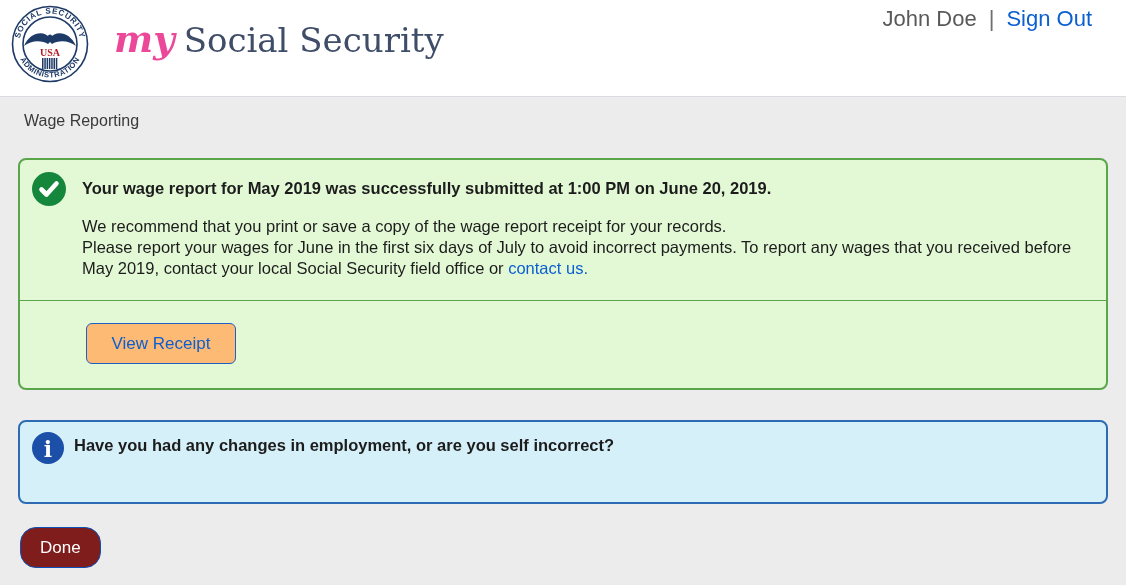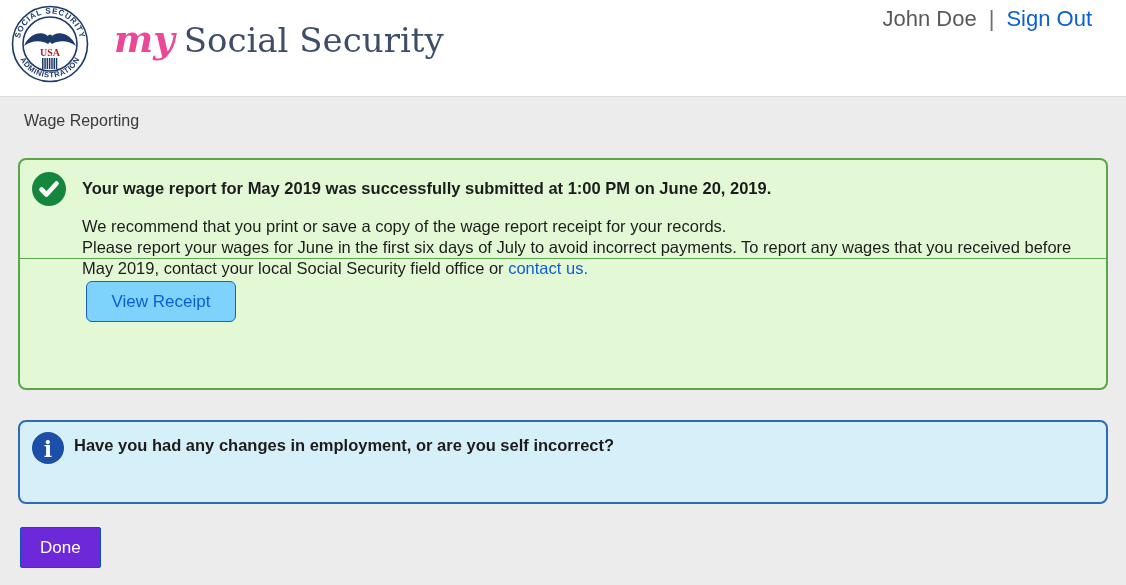--- a/index.html
+++ b/index.html
@@ -45,49 +45,49 @@
   .alert { position:absolute; left:18px; width:1090px; border-radius:8px; }
   .alert p { font-size:16.5px; line-height:21px; color:#1c1c1c; }
   .alert .bold { font-weight:bold; }
   .link { color:#0b5fd1; text-decoration:none; cursor:pointer; }
 
   .success {
     top:158px; height:232px;
     background:#e3f9d6; border:2px solid #5ba64b;
   }
   .success-main {
-    position:relative; height:99px;
+    position:relative; height:141px;
     padding:18px 20px 0 62px;
     border-bottom:1px solid #5ba64b;
   }
   .success-main .icon-slot { position:absolute; left:12px; top:12px; }
   .success-heading { margin-bottom:17px; }
   .success-p1 { margin-bottom:0; }
   .success-actions { padding:22px 20px 0 66px; }
   .btn-secondary {
-    background:#7dd3fc; color:#0b5fd1;
+    background:#fdba74; color:#0b5fd1;
     border:1px solid #1d5fc2; border-radius:6px;
     font-size:17px; font-family:"Liberation Sans",sans-serif;
     padding:9px 24px; cursor:pointer; min-width:150px; height:41px;
   }
 
   .info {
     top:420px; height:84px;
     background:#d6f0f9; border:2px solid #2d6cb5;
     padding:13px 20px 0 0;
   }
   .info .icon-slot { position:absolute; left:12px; top:10px; }
   .info-heading { margin-left:54px; margin-bottom:8px; }
   .info-body { margin-left:62px; }
 
   
   .btn-primary {
     position:absolute; top:527px; left:20px;
-    background:#6d28d9; color:#ffffff;
-    border:1px solid #0b51b8; border-radius:2px;
+    background:#7f1d1d; color:#ffffff;
+    border:1px solid #0b51b8; border-radius:16px;
     font-size:17px; font-family:"Liberation Sans",sans-serif;
     padding:9px 19px; min-width:77px; height:41px; cursor:pointer;
   }
 </style>
 </head>
 <body>
 
 <div class="header">
 
   <svg class="seal" width="78" height="78" viewBox="0 0 78 78">

